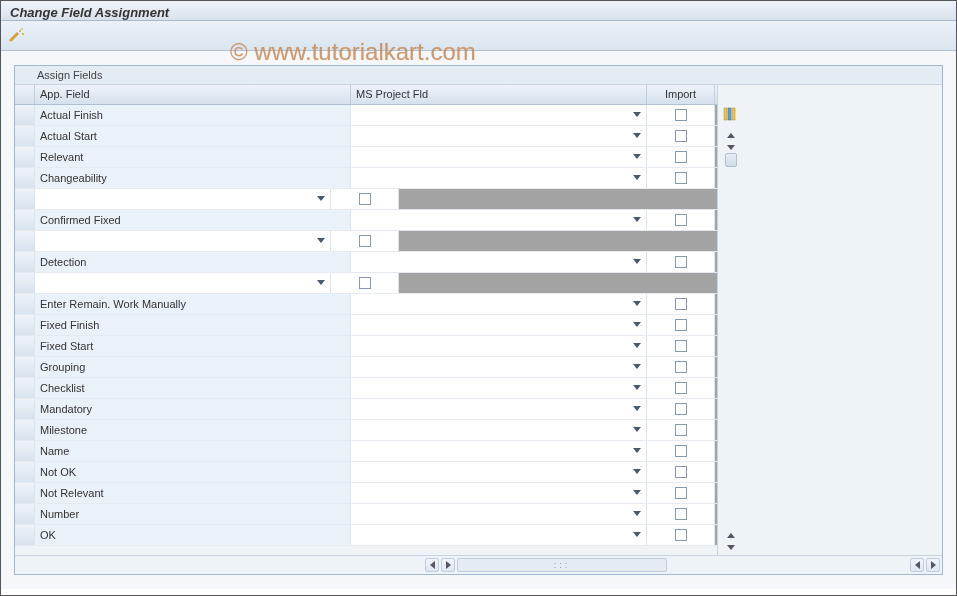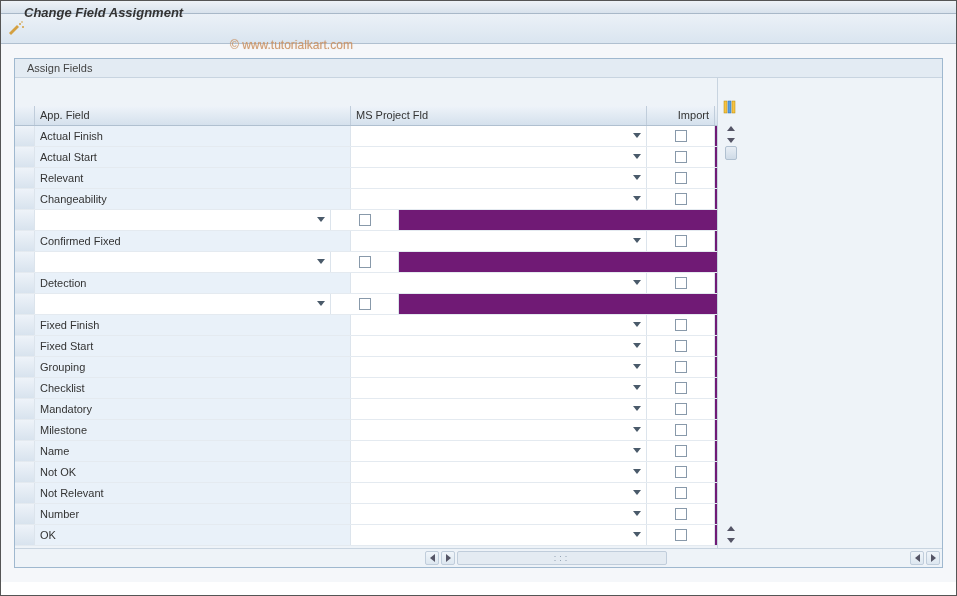--- a/index.html
+++ b/index.html
@@ -1,42 +1,42 @@
 <!DOCTYPE html>
 <html><head>
 <meta charset="utf-8">
 <style>
 * { box-sizing: border-box; margin: 0; padding: 0; }
 body { font-family: Arial, sans-serif; font-size: 11px; background: #fff; width: 957px; height: 596px; overflow: hidden; position: relative; }
 
-.header { background: linear-gradient(to bottom, #f0f4f8, #d8e2ec); border-bottom: 1px solid #a8b8c8; height: 14px; padding: 5px 24px; }
+.header { background: linear-gradient(to bottom, #f0f4f8, #d8e2ec); border-bottom: 1px solid #a8b8c8; height: 21px; padding: 5px 10px; }
 .header-title { font-weight: bold; font-style: italic; font-size: 13px; color: #333; }
 
 .toolbar { background: linear-gradient(to bottom, #ebf1f7, #dae5f0); border-bottom: 1px solid #b0c0d0; height: 30px; padding: 4px 8px; display: flex; align-items: center; }
 .toolbar-icon { width: 18px; height: 18px; display: flex; align-items: center; justify-content: center; cursor: pointer; color: #b88a00; }
 
-.watermark { position: absolute; top: 38px; left: 230px; font-size: 12px; color: rgba(200,140,90,0.8); font-weight: normal; z-index: 5; pointer-events: none; text-shadow: 0 0 1px rgba(200,140,90,0.4); }
+.watermark { position: absolute; top: 38px; left: 230px; font-size: 24px; color: rgba(200,140,90,0.8); font-weight: normal; z-index: 5; pointer-events: none; text-shadow: 0 0 1px rgba(200,140,90,0.4); }
 
 .content { padding: 14px; background: #f5f7fa; height: calc(100% - 58px); }
 .panel { border: 1px solid #9fb8cf; background: #eef3f8; height: 100%; position: relative; }
-.panel-title { background: #e3ebf3; padding: 3px 12px; border-bottom: 1px solid #c8d4e0; color: #444; }
+.panel-title { background: #e3ebf3; padding: 3px 22px; border-bottom: 1px solid #c8d4e0; color: #444; }
 
 .grid-wrap { display: flex; height: calc(100% - 38px); }
-.grid-main { flex: 0 0 auto; width: 702px; margin-top: 28px; }
+.grid-main { flex: 0 0 auto; width: 702px; }
 .grid-side { flex: 0 0 24px; background: #eef3f8; border-left: 1px solid #c8d4e0; position: relative; }
 
 .grid-header { display: flex; background: linear-gradient(to bottom,#eef3f9,#d5e1ed); border-bottom: 1px solid #b0c0d0; height: 20px; }
 .col { border-right: 1px solid #c0cddb; padding: 3px 5px; color: #333; }
 .col-handle { width: 20px; flex: 0 0 20px; }
 .col-app { width: 316px; flex: 0 0 316px; }
 .col-msp { width: 296px; flex: 0 0 296px; }
-.col-imp { width: 68px; flex: 0 0 68px; text-align: right; }
+.col-imp { width: 68px; flex: 0 0 68px; text-align: center; }
 
 .grid-body { overflow: hidden; }
-.row { display: flex; height: 21px; border-bottom: 1px solid #e4eaf0; background: #701a75; }
+.row { display: flex; height: 21px; border-bottom: 1px solid #e4eaf0; background: #a3a3a3; }
 .row .cell { border-right: 1px solid #dce4ec; display: flex; align-items: center; padding: 0 5px; }
 .cell-handle { width: 20px; flex: 0 0 20px; background: linear-gradient(to bottom,#eef3f9,#d8e3ee); border-right: 1px solid #b8c8d8; cursor: pointer; }
 .cell-app { width: 316px; flex: 0 0 316px; background: #e9f1f9; color: #333; }
 .cell-msp { width: 296px; flex: 0 0 296px; background: #fff; position: relative; cursor: pointer; }
 .cell-imp { width: 68px; flex: 0 0 68px; background: #fff; justify-content: center; }
 
 .dropdown-caret { position: absolute; right: 5px; top: 7px; width: 0; height: 0; border-left: 4px solid transparent; border-right: 4px solid transparent; border-top: 5px solid #4a5a6a; }
 .chk { width: 12px; height: 12px; border: 1px solid #8899aa; background: #fff; cursor: pointer; }
 
 .corner-icon { position: absolute; right: 4px; top: 22px; width: 14px; height: 14px; }
@@ -186,20 +186,31 @@
               <div class="cell cell-msp">
                 <span></span>
                 <div class="dropdown-caret"></div>
               </div>
               <div class="cell cell-imp">
                 <div class="chk"></div>
               </div>
             </div>
             <div class="row">
               <div class="cell cell-handle"></div>
+              <div class="cell cell-app">Enter Remain. Work Manually</div>
+              <div class="cell cell-msp">
+                <span></span>
+                <div class="dropdown-caret"></div>
+              </div>
+              <div class="cell cell-imp">
+                <div class="chk"></div>
+              </div>
+            </div>
+            <div class="row">
+              <div class="cell cell-handle"></div>
               <div class="cell cell-app">Fixed Finish</div>
               <div class="cell cell-msp">
                 <span></span>
                 <div class="dropdown-caret"></div>
               </div>
               <div class="cell cell-imp">
                 <div class="chk"></div>
               </div>
             </div>
             <div class="row">

